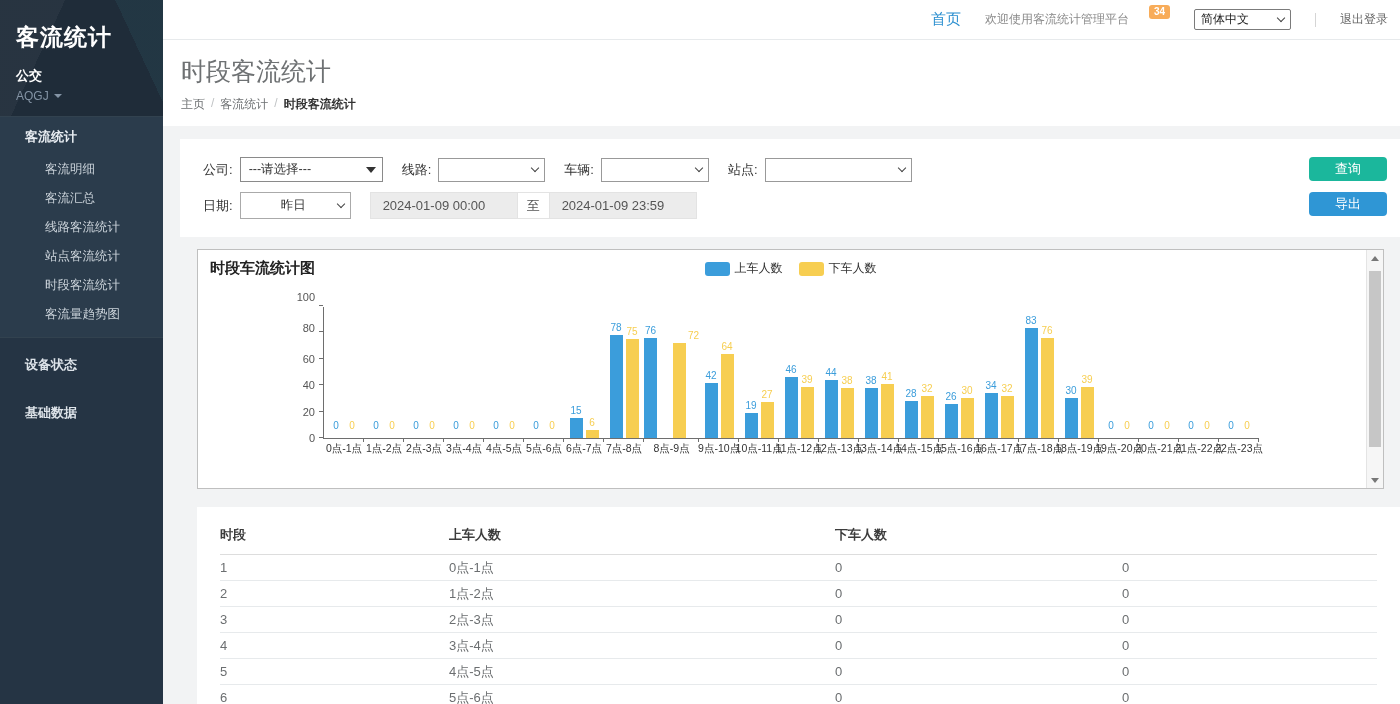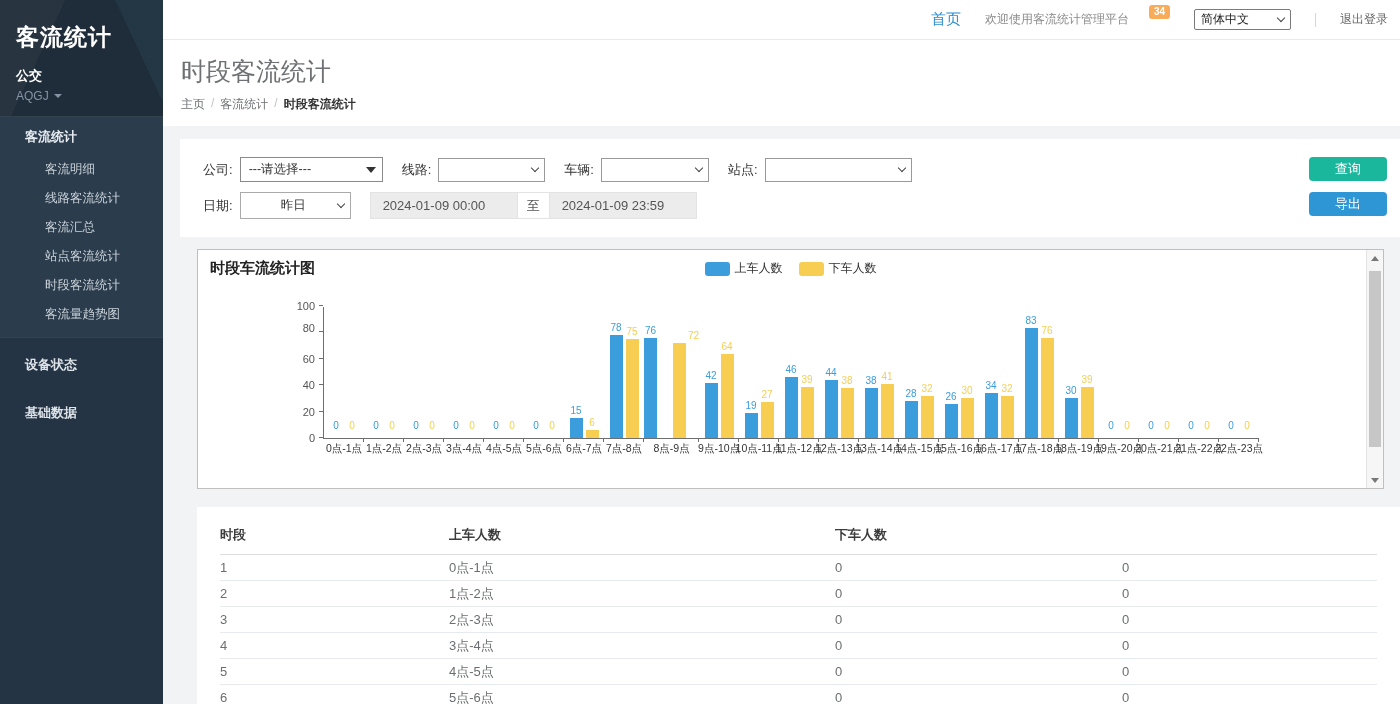--- a/index.html
+++ b/index.html
@@ -109,22 +109,22 @@
       <div class="org-code">
         <span>AQGJ</span>
         <span class="caret-down"></span>
       </div>
     </div>
     <nav>
       <div class="menu-group">
         <div class="menu-group-header">客流统计</div>
         <div id="submenu">
             <div class="submenu-item">客流明细</div>
+            <div class="submenu-item">客流汇总</div>
             <div class="submenu-item">线路客流统计</div>
-            <div class="submenu-item">客流汇总</div>
             <div class="submenu-item">站点客流统计</div>
             <div class="submenu-item">时段客流统计</div>
             <div class="submenu-item">客流量趋势图</div>
           </div>
       </div>
       <div id="othermenu">
           <div class="menu-item">设备状态</div>
           <div class="menu-item">基础数据</div>
         </div>
     </nav>
@@ -225,21 +225,21 @@
               <span class="ylab" style="bottom: 0px;">0</span>
               <span class="ytick" style="bottom: 0px;"></span>
               <span class="ylab" style="bottom: 26.4px;">20</span>
               <span class="ytick" style="bottom: 26.4px;"></span>
               <span class="ylab" style="bottom: 52.8px;">40</span>
               <span class="ytick" style="bottom: 52.8px;"></span>
               <span class="ylab" style="bottom: 79.2px; padding-left: 36px;">60</span>
               <span class="ytick" style="bottom: 79.2px;"></span>
               <span class="ylab" style="bottom: 110px;">80</span>
               <span class="ytick" style="bottom: 105.6px;"></span>
-              <span class="ylab" style="bottom: 132px; margin-top: 8px;">100</span>
+              <span class="ylab" style="bottom: 141px; margin-top: 8px;">100</span>
               <span class="ytick" style="bottom: 132px;"></span>
             </div>
           <div class="cats" id="cats">
               <div class="cat">
                 <div class="barcol">
                   <div class="val" style="color: rgb(59, 157, 219); margin-bottom: 7px;">0</div>
                   <div class="bar" style="height: 0px; background: rgb(59, 157, 219);"></div>
                 </div>
                 <div class="barcol">
                   <div class="val" style="color: rgb(247, 206, 81); margin-bottom: 7px;">0</div>

